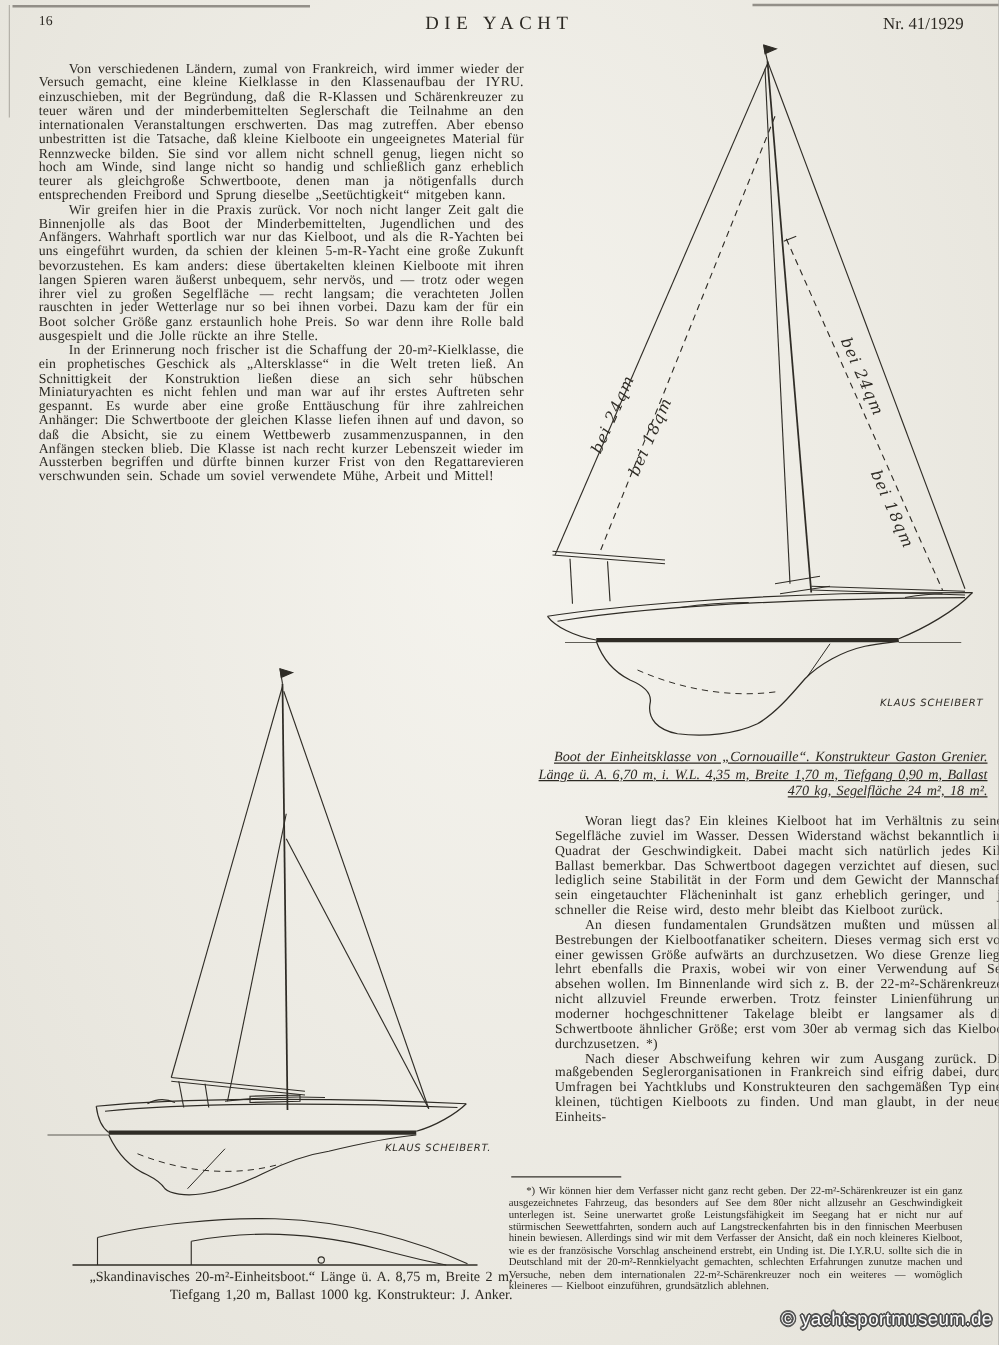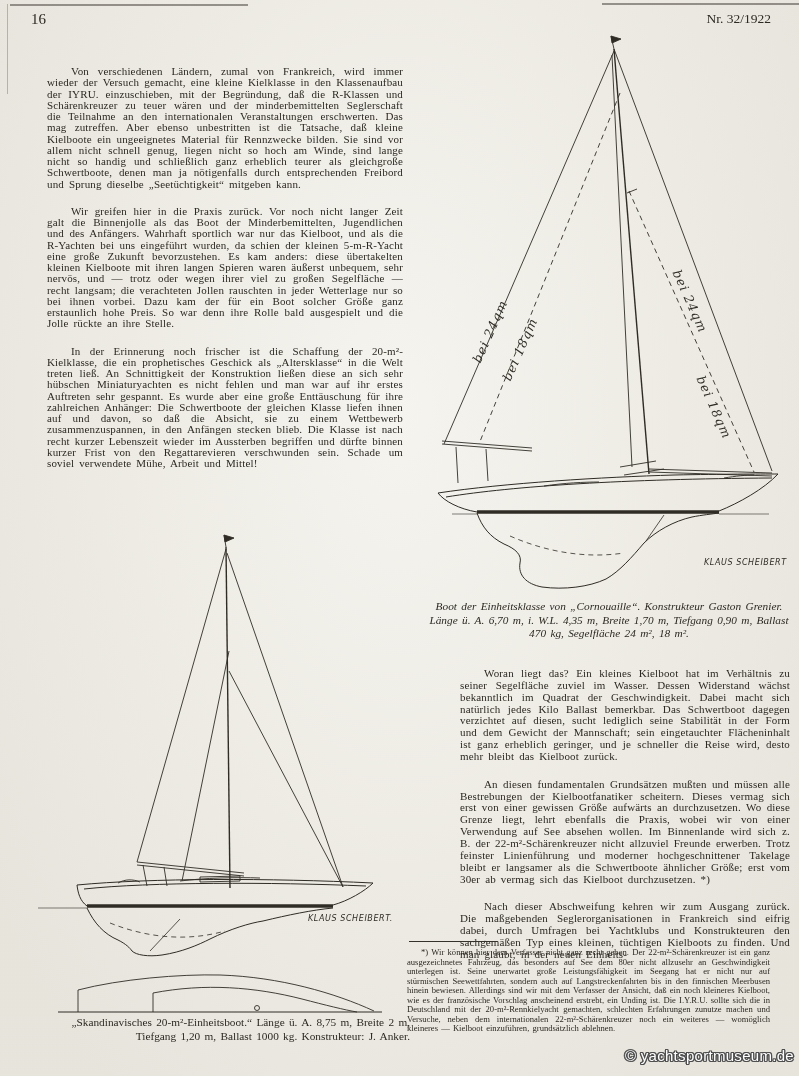--- a/index.html
+++ b/index.html
@@ -7,34 +7,34 @@
     position:relative;width:799px;height:1076px;margin:0 auto;overflow:hidden;
     background: radial-gradient(ellipse at 50% 38%, rgba(255,255,255,0.30), rgba(60,55,40,0.06) 88%), #f1efe7;
     font-family:"Liberation Serif","DejaVu Serif",serif;
     color:#2c2923;
   }
   .scanline{position:absolute;height:2px;background:#4a463f;opacity:.55;}
   .scan-top-left{left:10px;top:4px;width:238px;}
   .scan-top-right{left:602px;top:3px;width:197px;}
   .scan-left-edge{position:absolute;left:7px;top:4px;width:1px;height:90px;background:#6a655c;opacity:.4;}
 
-  .hdr-num{position:absolute;left:31px;top:11px;font-size:15px;text-align:center;}
+  .hdr-num{position:absolute;left:31px;top:11px;font-size:11px;text-align:center;}
   .hdr-issue{position:absolute;right:28px;top:11px;font-size:13.5px;}
   .hdr-title{position:absolute;left:0;right:0;top:11px;text-align:center;font-size:15px;letter-spacing:4.5px;}
 
   .left-col{position:absolute;left:31px;top:50px;width:388px;}
   .article-title{font-size:31px;font-weight:bold;text-align:center;margin:0 0 9px 0;letter-spacing:.5px;color:#211e19;}
-  .body-par{margin:16px;font-size:11px;line-height:11.25px;text-align:justify;text-indent:24px;word-spacing:2.1px;letter-spacing:.15px;hyphens:auto;}
+  .body-par{margin:0;font-size:11px;line-height:11.25px;text-align:justify;text-indent:24px;word-spacing:2.1px;letter-spacing:.15px;hyphens:auto;}
   .right-text .body-par{line-height:11.85px;}
 
   .fig-left{position:absolute;left:30px;top:531px;width:388px;height:486px;}
   .cap-left{position:absolute;left:38px;top:1016px;width:372px;font-size:11.3px;line-height:13.5px;text-align:right;word-spacing:1.5px;}
 
   .fig-right{position:absolute;left:424px;top:31px;width:368px;height:568px;}
-  .cap-right{position:absolute;left:428px;top:600px;width:362px;font-style:italic;font-size:11.3px;line-height:13.5px;text-align:center;word-spacing:1.5px;}
+  .cap-right{position:absolute;left:428px;top:600px;width:362px;font-style:italic;font-size:11.3px;line-height:13.5px;text-align:right;word-spacing:1.5px;text-decoration:underline;}
   .right-text{position:absolute;left:444px;top:652px;width:362px;}
 
   .footnote{position:absolute;left:407px;top:941px;width:363px;}
   .fn-rule{width:88px;height:1px;background:#35322c;margin:0 0 6px 2px;}
   .fn-text{margin:0;font-size:8.6px;line-height:9.55px;text-align:justify;text-indent:14px;word-spacing:1px;}
 
   .watermark{
     position:absolute;right:5px;top:1047px;
     font-family:"Liberation Sans","DejaVu Sans",sans-serif;
     font-weight:normal;font-size:15px;letter-spacing:.3px;color:#ffffff;
@@ -50,21 +50,22 @@
 </head>
 <body>
 
 <div class="page">
 
   <div class="scanline scan-top-left"></div>
   <div class="scanline scan-top-right"></div>
   <div class="scan-left-edge"></div>
 
   <div class="hdr-num">16</div>
-  <div class="hdr-issue">Nr. 32/1922</div>
+  <div class="hdr-title">DIE YACHT</div>
+  <div class="hdr-issue">Nr. 41/1929</div>
 
   <div class="left-col">
     <p class="body-par">Von verschiedenen Ländern, zumal von Frankreich, wird immer wieder der Versuch gemacht, eine kleine Kielklasse in den Klassenaufbau der IYRU. einzuschieben, mit der Begründung, daß die R-Klassen und Schärenkreuzer zu teuer wären und der minderbemittelten Seglerschaft die Teilnahme an den internationalen Veranstaltungen erschwerten. Das mag zutreffen. Aber ebenso unbestritten ist die Tatsache, daß kleine Kielboote ein ungeeignetes Material für Rennzwecke bilden. Sie sind vor allem nicht schnell genug, liegen nicht so hoch am Winde, sind lange nicht so handig und schließlich ganz erheblich teurer als gleichgroße Schwertboote, denen man ja nötigenfalls durch entsprechenden Freibord und Sprung dieselbe „Seetüchtigkeit“ mitgeben kann.</p>
     <p class="body-par">Wir greifen hier in die Praxis zurück. Vor noch nicht langer Zeit galt die Binnenjolle als das Boot der Minderbemittelten, Jugendlichen und des Anfängers. Wahrhaft sportlich war nur das Kielboot, und als die R-Yachten bei uns eingeführt wurden, da schien der kleinen 5-m-R-Yacht eine große Zukunft bevorzustehen. Es kam anders: diese übertakelten kleinen Kielboote mit ihren langen Spieren waren äußerst unbequem, sehr nervös, und — trotz oder wegen ihrer viel zu großen Segelfläche — recht langsam; die verachteten Jollen rauschten in jeder Wetterlage nur so bei ihnen vorbei. Dazu kam der für ein Boot solcher Größe ganz erstaunlich hohe Preis. So war denn ihre Rolle bald ausgespielt und die Jolle rückte an ihre Stelle.</p>
     <p class="body-par">In der Erinnerung noch frischer ist die Schaffung der 20-m²-Kielklasse, die ein prophetisches Geschick als „Altersklasse“ in die Welt treten ließ. An Schnittigkeit der Konstruktion ließen diese an sich sehr hübschen Miniaturyachten es nicht fehlen und man war auf ihr erstes Auftreten sehr gespannt. Es wurde aber eine große Enttäuschung für ihre zahlreichen Anhänger: Die Schwertboote der gleichen Klasse liefen ihnen auf und davon, so daß die Absicht, sie zu einem Wettbewerb zusammenzuspannen, in den Anfängen stecken blieb. Die Klasse ist nach recht kurzer Lebenszeit wieder im Aussterben begriffen und dürfte binnen kurzer Frist von den Regattarevieren verschwunden sein. Schade um soviel verwendete Mühe, Arbeit und Mittel!</p>
   </div>
 
   <svg class="fig-left" viewBox="0 0 388 486">
     <g class="ink" stroke-width="0.9">
 

